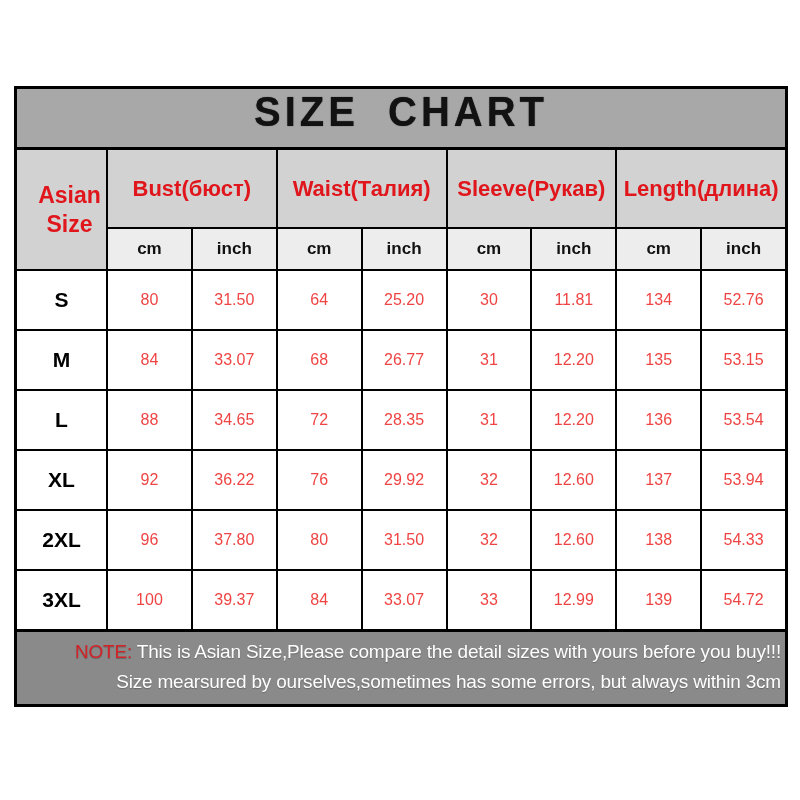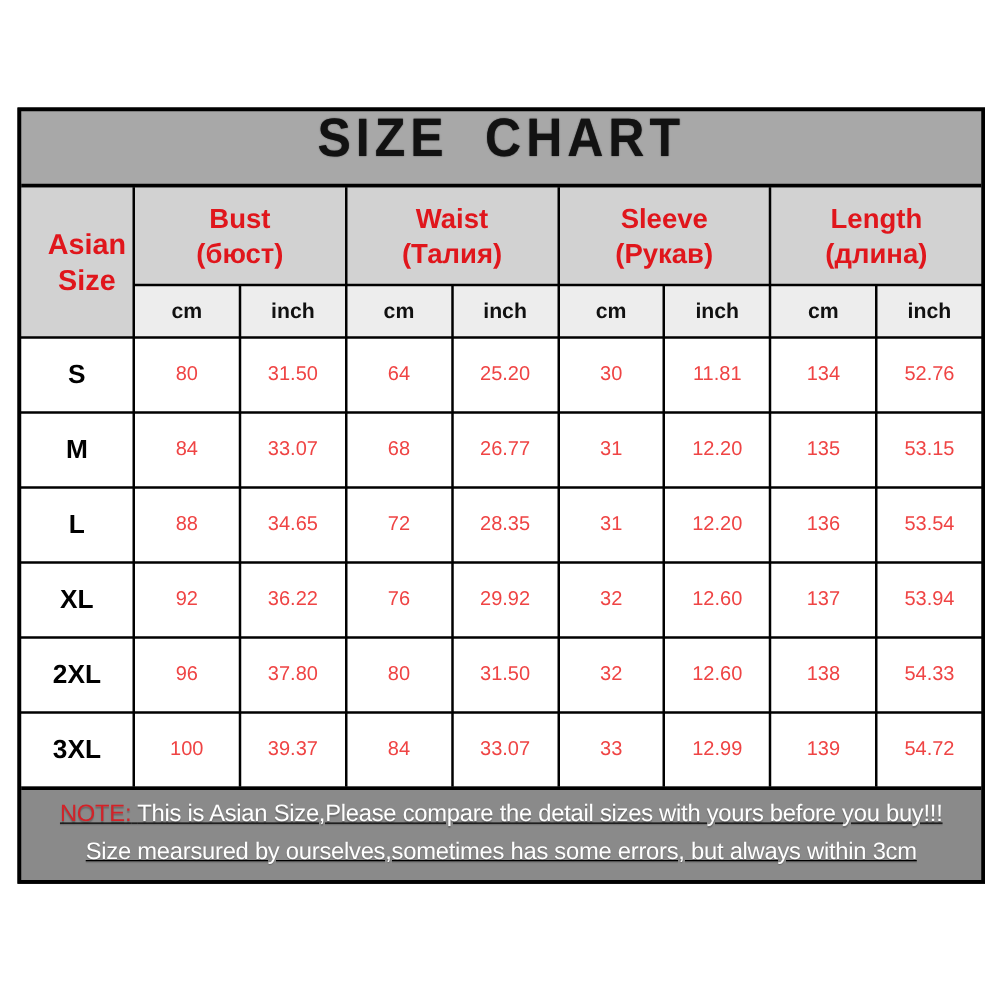--- a/index.html
+++ b/index.html
@@ -62,21 +62,21 @@
     color: var(--accent-red);
     font-weight: 700;
     font-size: 23px;
     line-height: 29px;
     padding-left: 16px;
   }
   .group-cell {
     grid-row: 1;
     grid-column: span 2;
     background: var(--header-bg);
-    flex-direction: column;
+    flex-direction: row;
     color: var(--accent-red);
     font-weight: 700;
     font-size: 22px;
     line-height: 28px;
     text-align: center;
   }
   .unit-cell {
     background: var(--unit-bg);
     font-weight: 700;
     font-size: 17px;
@@ -89,22 +89,21 @@
   }
   .value-cell {
     font-size: 16px;
     color: #ef4444;
   }
   
   .note {
     border-top: 3px solid var(--border);
     background: var(--note-bg);
     padding: 5px 4px 7px 4px;
-    text-align: center;
-    text-decoration: underline;
+    text-align: right;
   }
   .note-line {
     color: #ffffff;
     font-size: 19px;
     line-height: 30px;
     letter-spacing: -0.2px;
     white-space: nowrap;
     text-shadow: 0 1px 1px rgba(0,0,0,0.25);
   }
   .note-label {

